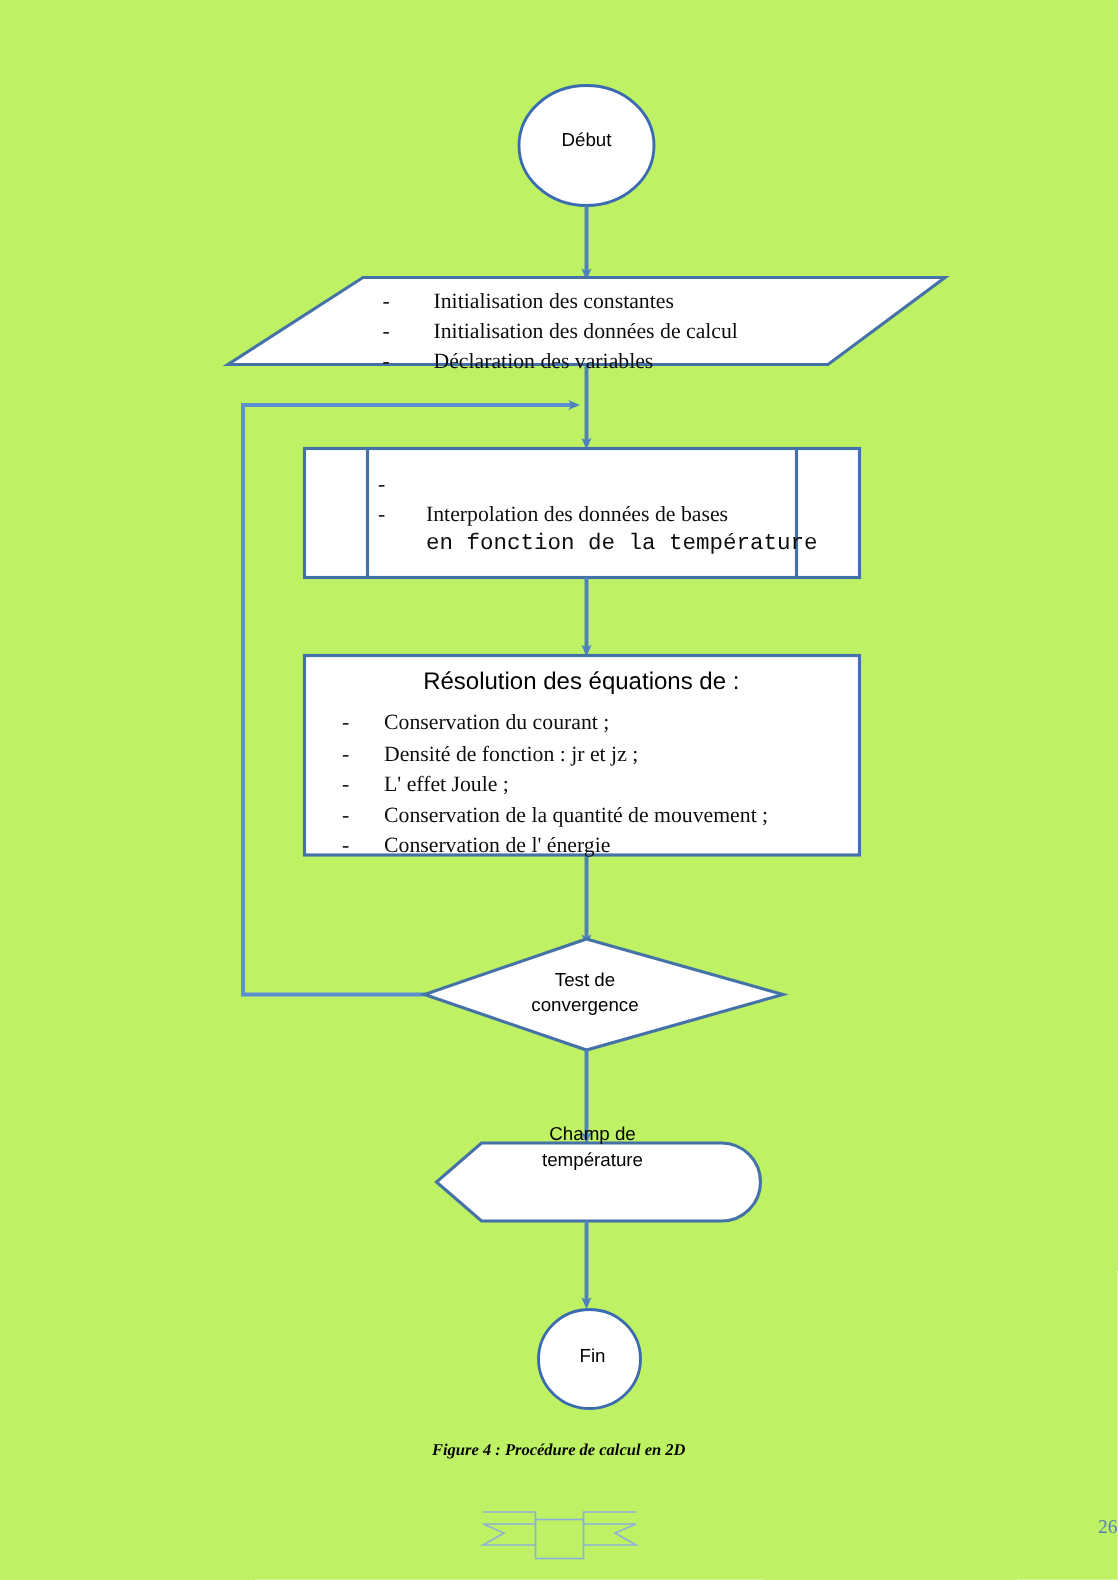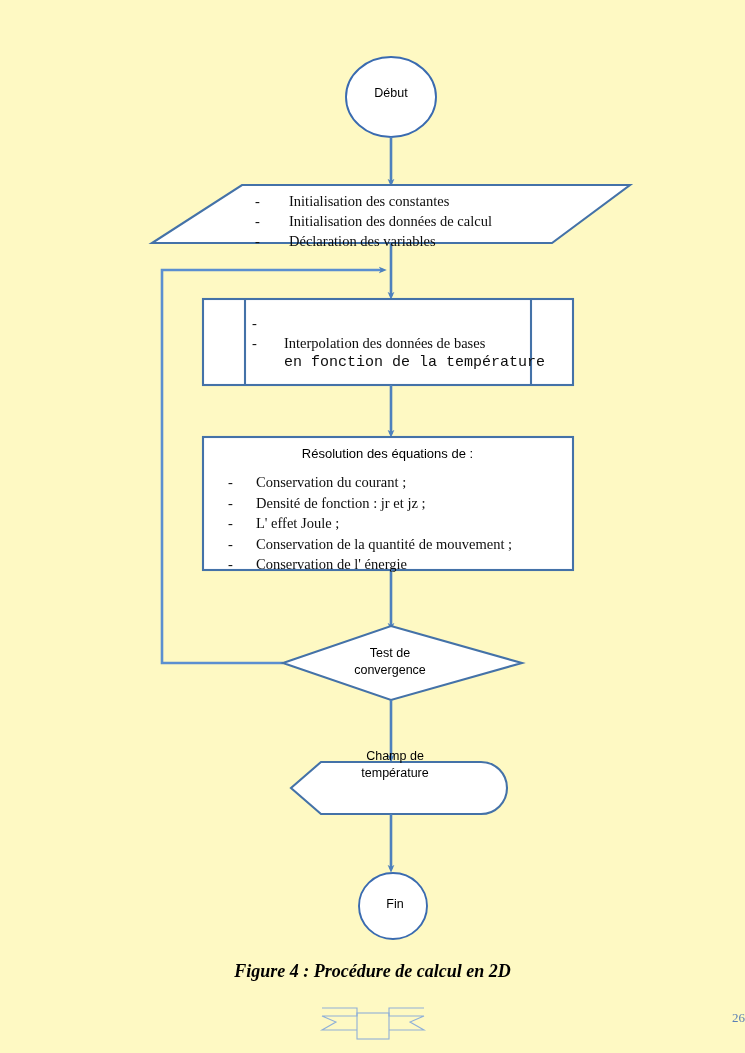--- a/index.html
+++ b/index.html
@@ -12,21 +12,21 @@
     height: 1053px;
     position: relative;
     overflow: hidden;
     font-family: "Liberation Sans", sans-serif;
   }
   #page {
     position: absolute;
     left: 0; top: 0;
     width: 745px;
     height: 1053px;
-    background: #fef9c3;
+    background: #bef264;
   }
   #flow-svg {
     position: absolute;
     left: 0; top: 0;
     width: 745px;
     height: 1053px;
   }
   
   .node-text {
     position: absolute;
@@ -90,21 +90,21 @@
     font-family: Liberation Mono, monospace;
     font-size: 15px;
     line-height: 20px;
     color: #0d0d0d;
   }
 
   
   #eq-header {
     left: 205px; top: 446px;
     width: 365px;
-    font-size: 13px;
+    font-size: 16px;
     text-align: center;
   }
   #eq-list {
     position: absolute;
     left: 228px; top: 472px;
     width: 340px;
     text-align: left;
   }
   #eq-list .li {
     font-family: "Liberation Serif", serif;
@@ -136,21 +136,21 @@
 
   
   #figure-caption {
     position: absolute;
     left: 0; top: 961px;
     width: 745px;
     text-align: center;
     font-family: "Liberation Serif", serif;
     font-weight: bold;
     font-style: italic;
-    font-size: 18px;
+    font-size: 11px;
     color: #000000;
   }
 
   
   #page-number {
     position: absolute;
     left: 0; top: 1010px;
     width: 745px;
     text-align: right;
     font-family: "Liberation Serif", serif;

